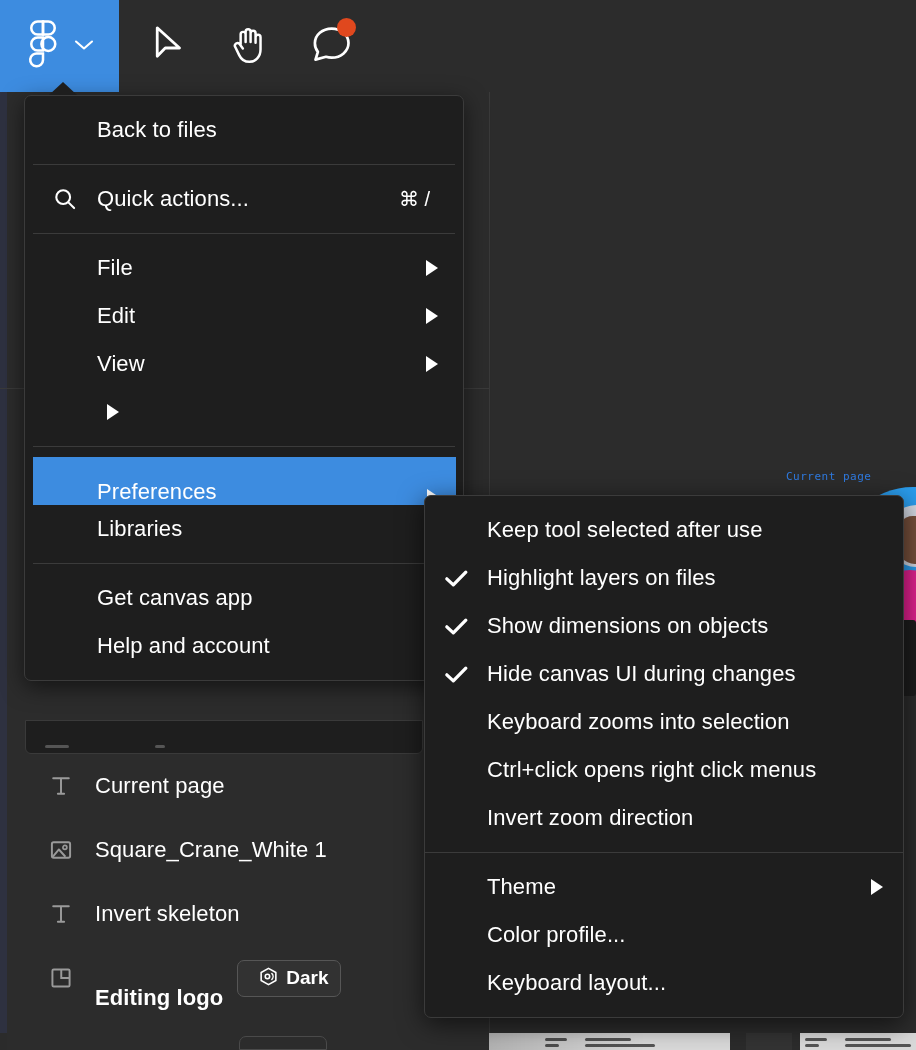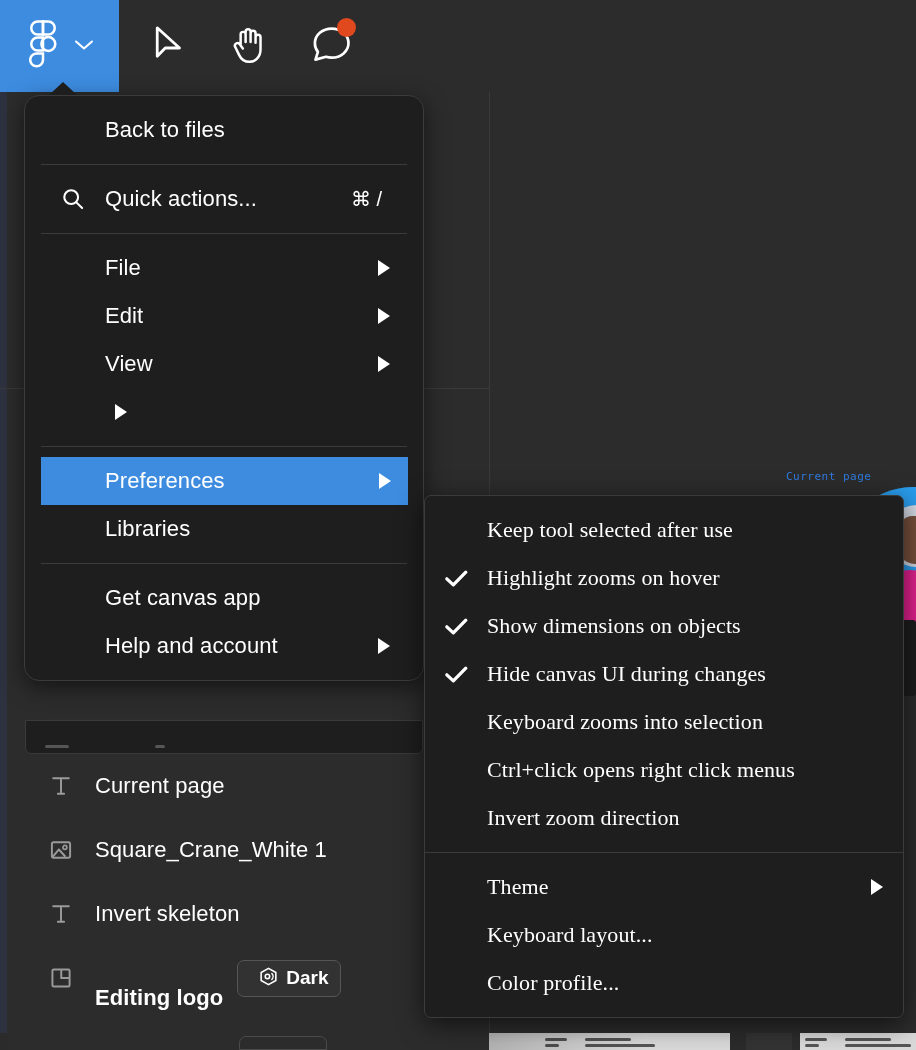--- a/index.html
+++ b/index.html
@@ -228,25 +228,25 @@
     left: 49px; top: 82px;
     width: 0; height: 0;
     border-left: 14px solid transparent;
     border-right: 14px solid transparent;
     border-bottom: 13px solid #1e1e1e;
     z-index: 60;
   }
   .main-menu {
     position: absolute;
     left: 24px; top: 95px;
-    width: 400px;
+    width: 440px;
     background: #1e1e1e;
     border: 1px solid #3b3b3b;
-    border-radius: 15px;
-    padding: 10px 16px;
+    border-radius: 7px;
+    padding: 10px 8px;
     z-index: 50;
     box-shadow: 0 6px 22px rgba(0,0,0,.55);
   }
   .mi {
     position: relative;
     display: flex;
     align-items: center;
     height: 48px;
     padding: 0 17px 0 0;
     cursor: pointer;
@@ -276,39 +276,39 @@
     border-top: 8px solid transparent;
     border-bottom: 8px solid transparent;
     border-left: 12px solid #ffffff;
     margin-left: 10px;
     flex: 0 0 auto;
   }
   .mi.selected { background: #3d8ce0; }
   .mi.selected-flush {
     margin-right: -1px;
     border-radius: 0;
+    align-items: flex-end;
   }
   .mi-sep {
     height: 1px;
     background: #3b3b3b;
     margin: 10px 0;
   }
 
   
   .submenu {
     position: absolute;
     left: 424px; top: 495px;
     width: 480px;
     background: #1e1e1e;
     border: 1px solid #3b3b3b;
     border-radius: 7px;
     padding: 10px 0;
     z-index: 55;
     box-shadow: 0 6px 26px rgba(0,0,0,.6);
-    font-family: Liberation Serif, serif;
   }
   .smi {
     display: flex;
     align-items: center;
     height: 48px;
     cursor: pointer;
     color: #ffffff;
     padding-right: 20px;
   }
   .smi-check {
@@ -555,21 +555,21 @@
       <span class="smi-check"></span>
       <span class="smi-label">Keep tool selected after use</span>
     </div>
 
     <div class="smi">
       <span class="smi-check">
         <svg width="25" height="21" viewBox="0 0 22 18">
           <path d="M2.5 9.3 8.2 14.6 19.2 3.4" stroke="#fff" stroke-width="2.9" fill="none" stroke-linecap="round" stroke-linejoin="round"></path>
         </svg>
       </span>
-      <span class="smi-label">Highlight zooms on hover</span>
+      <span class="smi-label">Highlight layers on files</span>
     </div>
 
     <div class="smi">
       <span class="smi-check">
         <svg width="25" height="21" viewBox="0 0 22 18">
           <path d="M2.5 9.3 8.2 14.6 19.2 3.4" stroke="#fff" stroke-width="2.9" fill="none" stroke-linecap="round" stroke-linejoin="round"></path>
         </svg>
       </span>
       <span class="smi-label">Show dimensions on objects</span>
     </div>
@@ -601,23 +601,23 @@
     <div class="smi-sep"></div>
 
     <div class="smi">
       <span class="smi-check"></span>
       <span class="smi-label">Theme</span>
       <span class="smi-arrow"></span>
     </div>
 
     <div class="smi">
       <span class="smi-check"></span>
+      <span class="smi-label">Color profile...</span>
+    </div>
+
+    <div class="smi">
+      <span class="smi-check"></span>
       <span class="smi-label">Keyboard layout...</span>
     </div>
 
-    <div class="smi">
-      <span class="smi-check"></span>
-      <span class="smi-label">Color profile...</span>
-    </div>
-
   </div>
 
 </div>
 
 </body></html>

